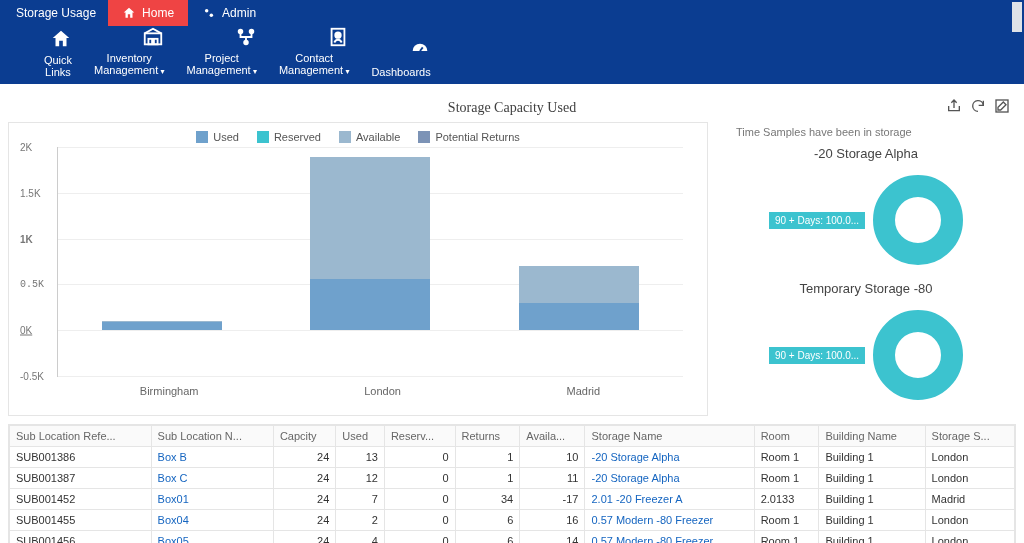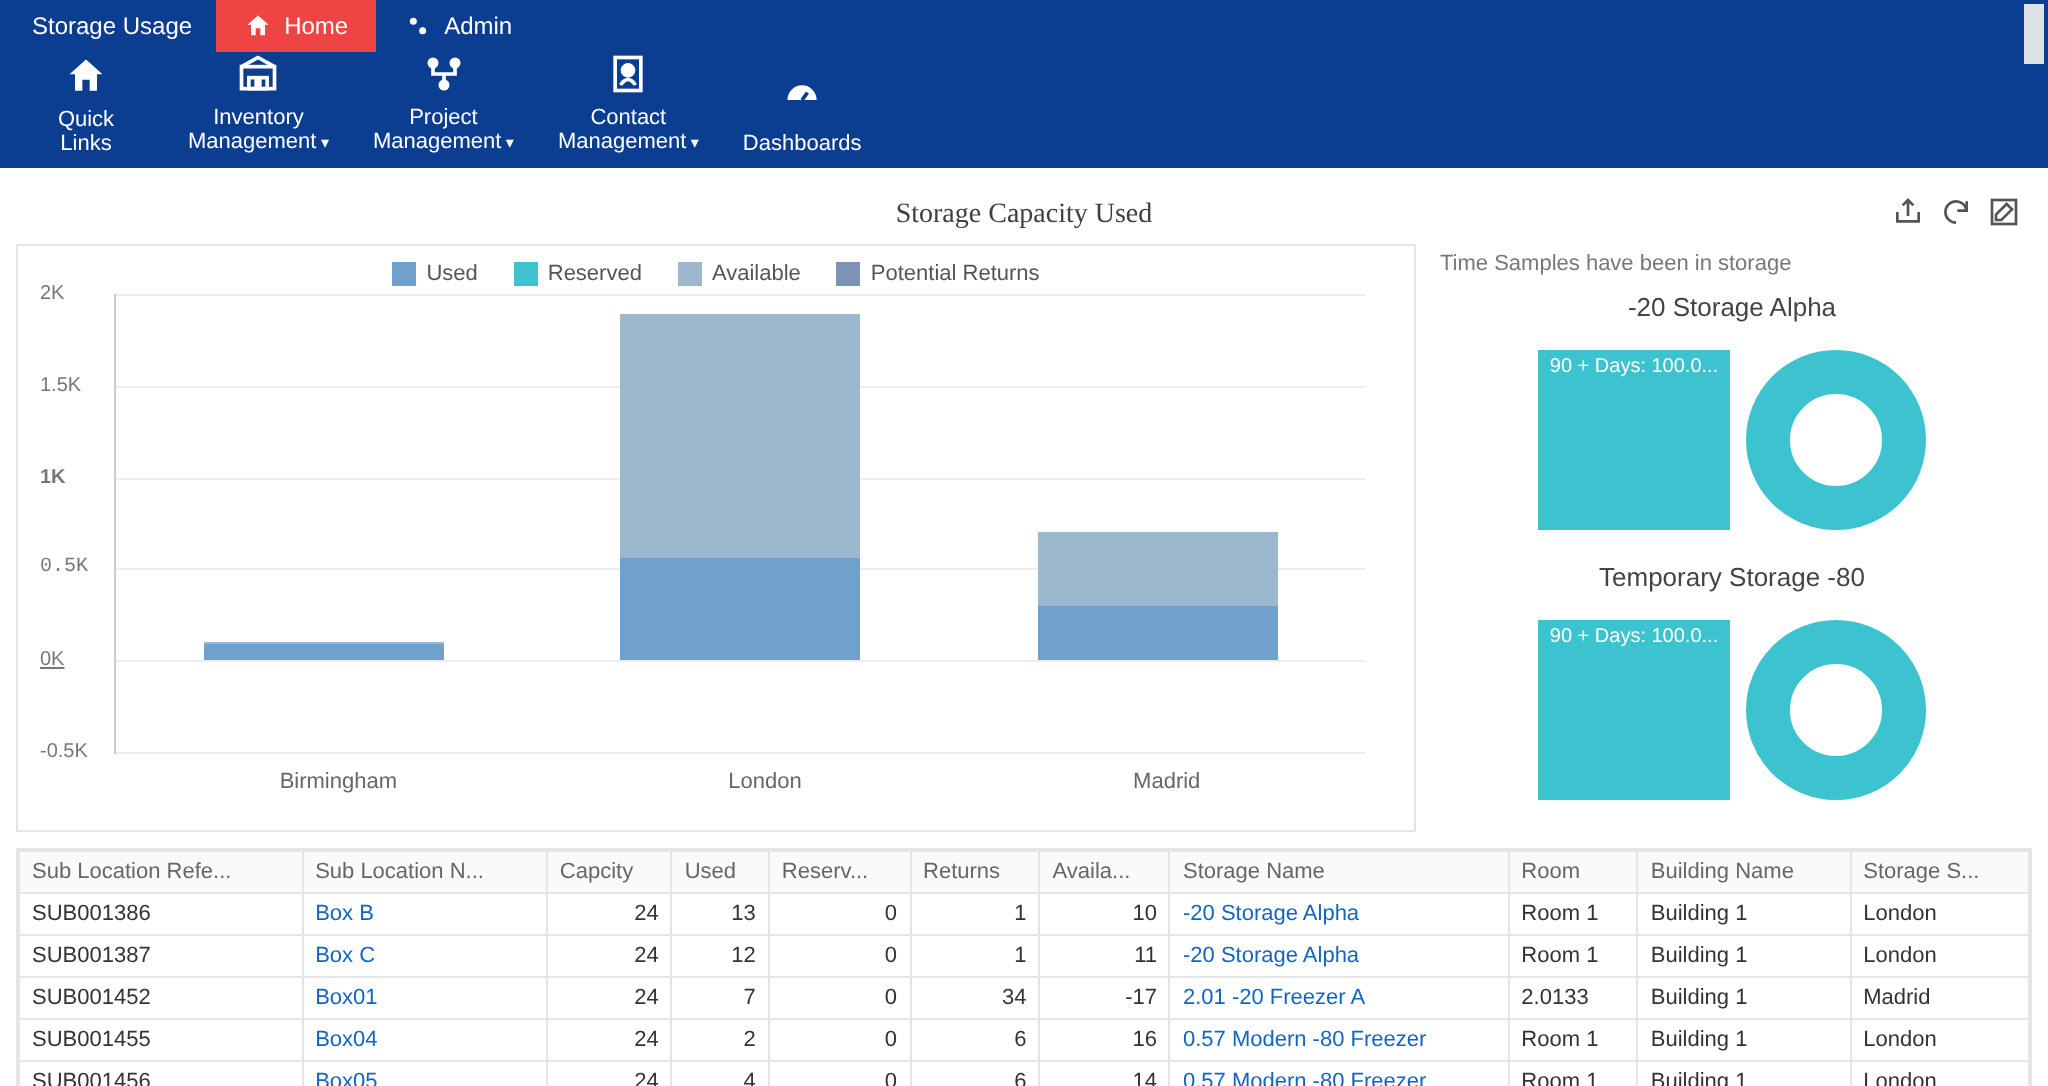--- a/index.html
+++ b/index.html
@@ -2,45 +2,45 @@
 <html><head>
 <meta charset="utf-8">
 <style>
 * { box-sizing: border-box; margin: 0; padding: 0; }
 body { font-family: "Segoe UI", Arial, sans-serif; font-size: 12px; color: #333; background: #fff; width: 1024px; }
 .topbar { background: #0b3d91; color: #fff; height: 26px; display: flex; align-items: center; padding: 0 8px; gap: 4px; }
 .topbar .title { font-size: 12px; padding: 0 8px; }
 .topbar .tab { display: flex; align-items: center; gap: 6px; padding: 0 14px; height: 26px; cursor: pointer; font-size: 12px; }
 .topbar .tab.active { background: #ef4444; }
 .navbar { background: #0b3d91; color: #fff; display: flex; align-items: flex-end; padding: 4px 8px 4px 8px; gap: 10px; height: 58px; }
-.nav-item { display: flex; flex-direction: column; align-items: center; font-size: 11px; cursor: pointer; padding: 2px 6px; min-width: 70px; }
+.nav-item { display: flex; flex-direction: column; align-items: flex-end; font-size: 11px; cursor: pointer; padding: 2px 6px; min-width: 70px; }
 .nav-item svg { width: 22px; height: 22px; margin-bottom: 2px; }
 .nav-item .lbl { text-align: center; line-height: 12px; }
 .nav-item .lbl .caret::after { content: " ▾"; font-size: 8px; }
 .page { padding: 6px 8px; }
 .page-title { text-align: center; color: #404040; font-size: 14px; margin: 10px 0 6px 0; position: relative; font-family: Liberation Serif, serif; }
 .page-actions { position: absolute; right: 6px; top: -2px; display: flex; gap: 8px; }
 .page-actions svg { width: 16px; height: 16px; stroke: #555; fill: none; cursor: pointer; }
 .main-row { display: flex; gap: 8px; }
 .chart-panel { flex: 1; border: 1px solid #e5e5e5; padding: 8px 8px 4px 8px; }
 .legend { display: flex; justify-content: center; gap: 18px; font-size: 11px; color: #555; margin-bottom: 4px; }
 .legend span { display: flex; align-items: center; gap: 5px; }
 .swatch { width: 12px; height: 12px; display: inline-block; }
 .chart-area { position: relative; height: 230px; border-left: 1px solid #ccc; border-bottom: 1px solid #ccc; margin: 4px 16px 0 40px; }
 .ylabel { position: absolute; left: -38px; font-size: 10px; color: #777; transform: translateY(50%); }
 .gridline { position: absolute; left: 0; right: 0; border-top: 1px solid #eee; }
 .bars { position: absolute; left: 0; right: 0; bottom: 0; top: 0; display: flex; justify-content: space-around; align-items: flex-end; }
 .bar-group { width: 120px; display: flex; flex-direction: column-reverse; align-items: center; }
 .seg { width: 120px; }
 .xlabels { display: flex; justify-content: space-around; margin: 8px 16px 0 40px; font-size: 11px; color: #666; }
 .side-panel { width: 300px; }
-.side-title { font-size: 11px; color: #777; margin: 4px 0 8px 4px; }
+.side-title { font-size: 11px; color: #777; margin: 4px 0 8px 20px; }
 .donut-block { text-align: center; margin-bottom: 16px; }
 .donut-block h4 { font-size: 13px; color: #444; font-weight: normal; margin-bottom: 14px; }
-.donut-row { display: flex; justify-content: center; gap: 8px; }
+.donut-row { display: flex; align-items: center; justify-content: center; gap: 8px; }
 .badge { background: #3cc3cf; color: #fff; font-size: 10px; padding: 3px 6px; white-space: nowrap; }
 .donut { width: 90px; height: 90px; border-radius: 50%; border: 22px solid #3cc3cf; }
 .table-panel { border: 1px solid #e5e5e5; margin-top: 8px; }
 table { width: 100%; border-collapse: collapse; font-size: 11px; }
 th, td { border: 1px solid #e5e5e5; padding: 4px 6px; text-align: left; white-space: nowrap; overflow: hidden; text-overflow: ellipsis; }
 th { background: #fafafa; color: #666; font-weight: normal; }
 td.num { text-align: right; }
 .link { color: #1565c0; cursor: pointer; }
 .scroll-ind { position: fixed; right: 2px; top: 2px; width: 10px; height: 30px; background: #dfe3e8; }
 </style>

